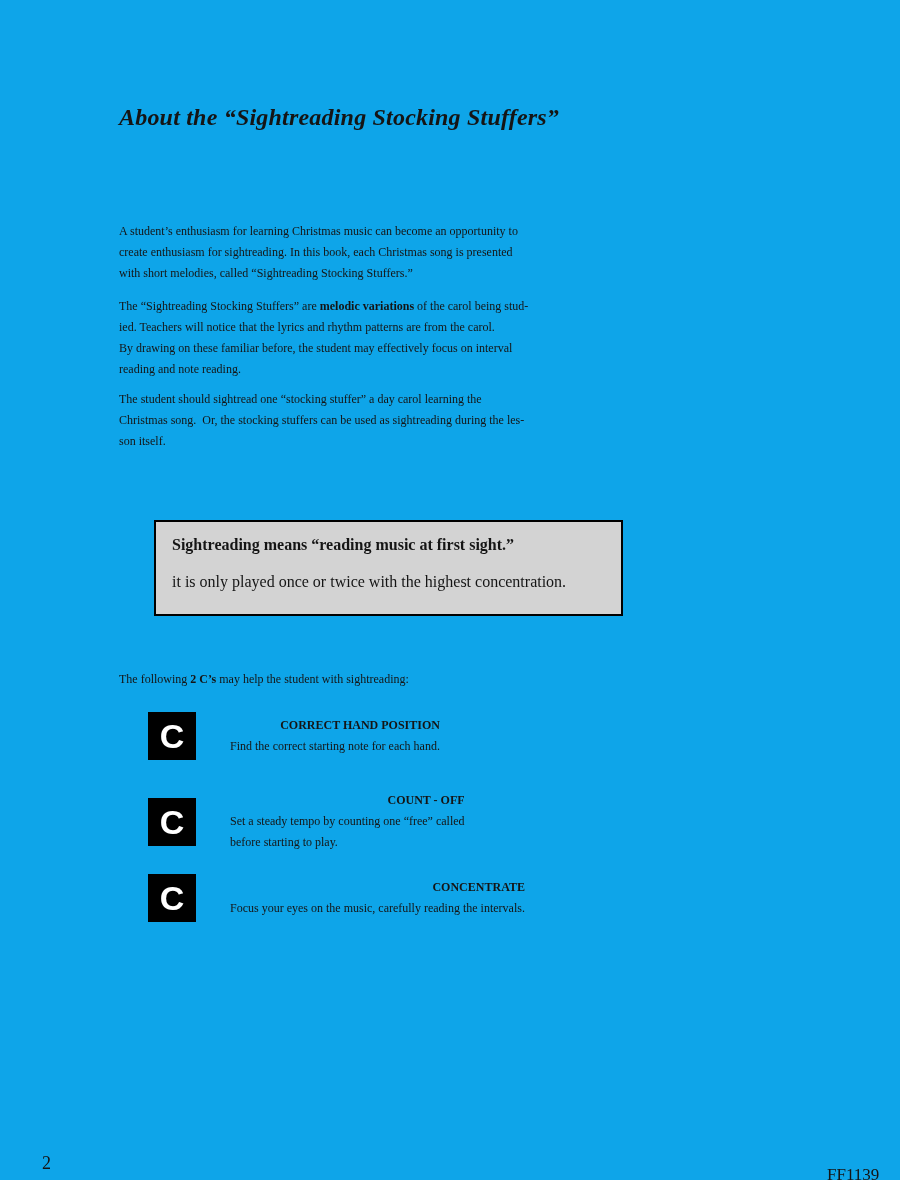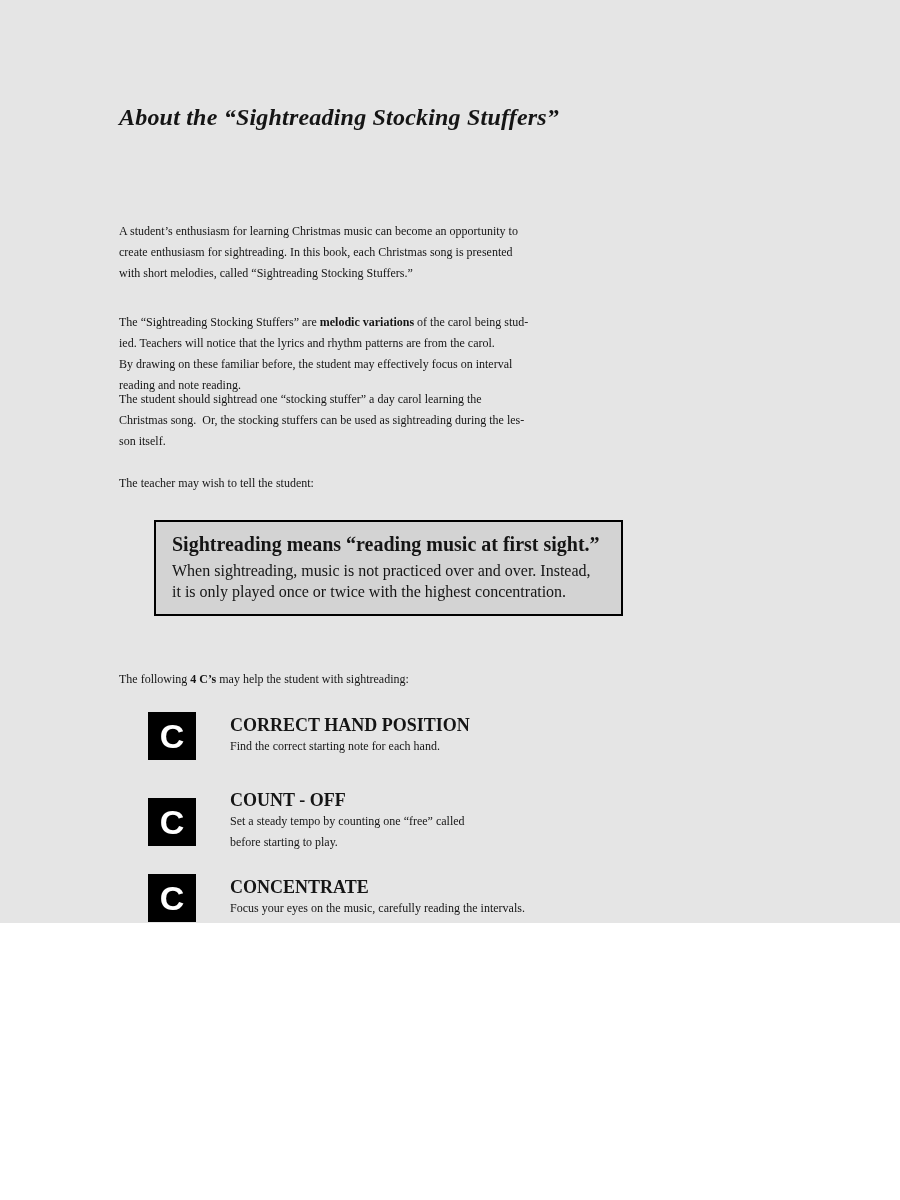--- a/index.html
+++ b/index.html
@@ -1,83 +1,79 @@
 <!DOCTYPE html>
 <html><head>
 <meta charset="utf-8">
 <style>
   html,body{margin:0;padding:0;background:#ffffff;}
   .page{
-    position:relative;width:900px;height:923px;background:#e5e5e5;
+    position:relative;width:900px;height:1180px;background:#0ea5e9;
     font-family:"Liberation Serif",serif;color:#151515;overflow:hidden;
   }
   .doc-title{
     position:absolute;left:119px;top:104px;
     font-size:24px;font-weight:700;font-style:italic;letter-spacing:.2px;
     white-space:nowrap;
   }
   .block{position:absolute;left:119px;font-size:12px;line-height:21px;}
   .tline{white-space:nowrap;}
   .b{font-weight:700;}
   .callout{
     position:absolute;left:154px;top:520px;width:469px;height:96px;
     box-sizing:border-box;background:#d3d3d3;border:2px solid #000000;
     padding:12px 16px 0 16px;
   }
-  .callout-heading{font-size:20px;font-weight:700;line-height:21px;white-space:nowrap;margin-bottom:5px;}
+  .callout-heading{font-size:16px;font-weight:700;line-height:21px;white-space:nowrap;margin-bottom:16px;}
   .callout-line{font-size:16px;line-height:21px;white-space:nowrap;}
   .c-row{position:absolute;left:148px;display:flex;align-items:center;gap:34px;}
   .c-badge{
     width:48px;height:48px;flex:0 0 48px;background:#000000;color:#ffffff;
     display:flex;align-items:center;justify-content:center;
     font-family:"Liberation Sans",sans-serif;font-weight:700;font-size:34px;line-height:1;
   }
-  .c-heading{font-size:18px;font-weight:700;line-height:21px;white-space:nowrap;}
+  .c-heading{font-size:12px;font-weight:700;line-height:21px;white-space:nowrap;text-align:right;}
   .c-line{font-size:12px;line-height:21px;white-space:nowrap;}
   .footer-page{position:absolute;left:42px;top:1152px;font-size:18px;line-height:22px;}
   .footer-code{position:absolute;left:827px;top:1166px;font-size:17px;line-height:18px;}
 </style>
 </head>
 <body>
 
 <div class="page">
 
   <div class="doc-title">About the “Sightreading Stocking Stuffers”</div>
 
   <div class="block" style="top:221px;">
     <div class="tline">A student’s enthusiasm for learning Christmas music can become an opportunity to</div>
     <div class="tline">create enthusiasm for sightreading. In this book, each Christmas song is presented</div>
     <div class="tline">with short melodies, called “Sightreading Stocking Stuffers.”</div>
   </div>
 
-  <div class="block" style="top:312px;">
+  <div class="block" style="top:296px;">
     <div class="tline"><span>The “Sightreading Stocking Stuffers” are </span><span class="b">melodic variations</span><span> of the carol being stud-</span></div>
     <div class="tline">ied. Teachers will notice that the lyrics and rhythm patterns are from the carol.</div>
     <div class="tline">By drawing on these familiar before, the student may effectively focus on interval</div>
     <div class="tline">reading and note reading.</div>
   </div>
 
   <div class="block" style="top:389px;">
     <div class="tline">The student should sightread one “stocking stuffer” a day carol learning the</div>
     <div class="tline">Christmas song.&nbsp; Or, the stocking stuffers can be used as sightreading during the les-</div>
     <div class="tline">son itself.</div>
   </div>
 
-  <div class="block" style="top:473px;">
-    <div class="tline">The teacher may wish to tell the student:</div>
-  </div>
 
   <div class="callout">
     <div class="callout-heading">Sightreading means “reading music at first sight.”</div>
-    <div class="callout-line">When sightreading, music is not practiced over and over. Instead,</div>
     <div class="callout-line">it is only played once or twice with the highest concentration.</div>
   </div>
 
   <div class="block" style="top:669px;">
-    <div class="tline"><span>The following </span><span class="b">4 C’s</span><span> may help the student with sightreading:</span></div>
+    <div class="tline"><span>The following </span><span class="b">2 C’s</span><span> may help the student with sightreading:</span></div>
   </div>
 
   <div class="c-row" style="top:712px;">
     <div class="c-badge">C</div>
     <div class="c-text">
       <div class="c-heading">CORRECT HAND POSITION</div>
       <div class="c-line">Find the correct starting note for each hand.</div>
     </div>
   </div>
 

